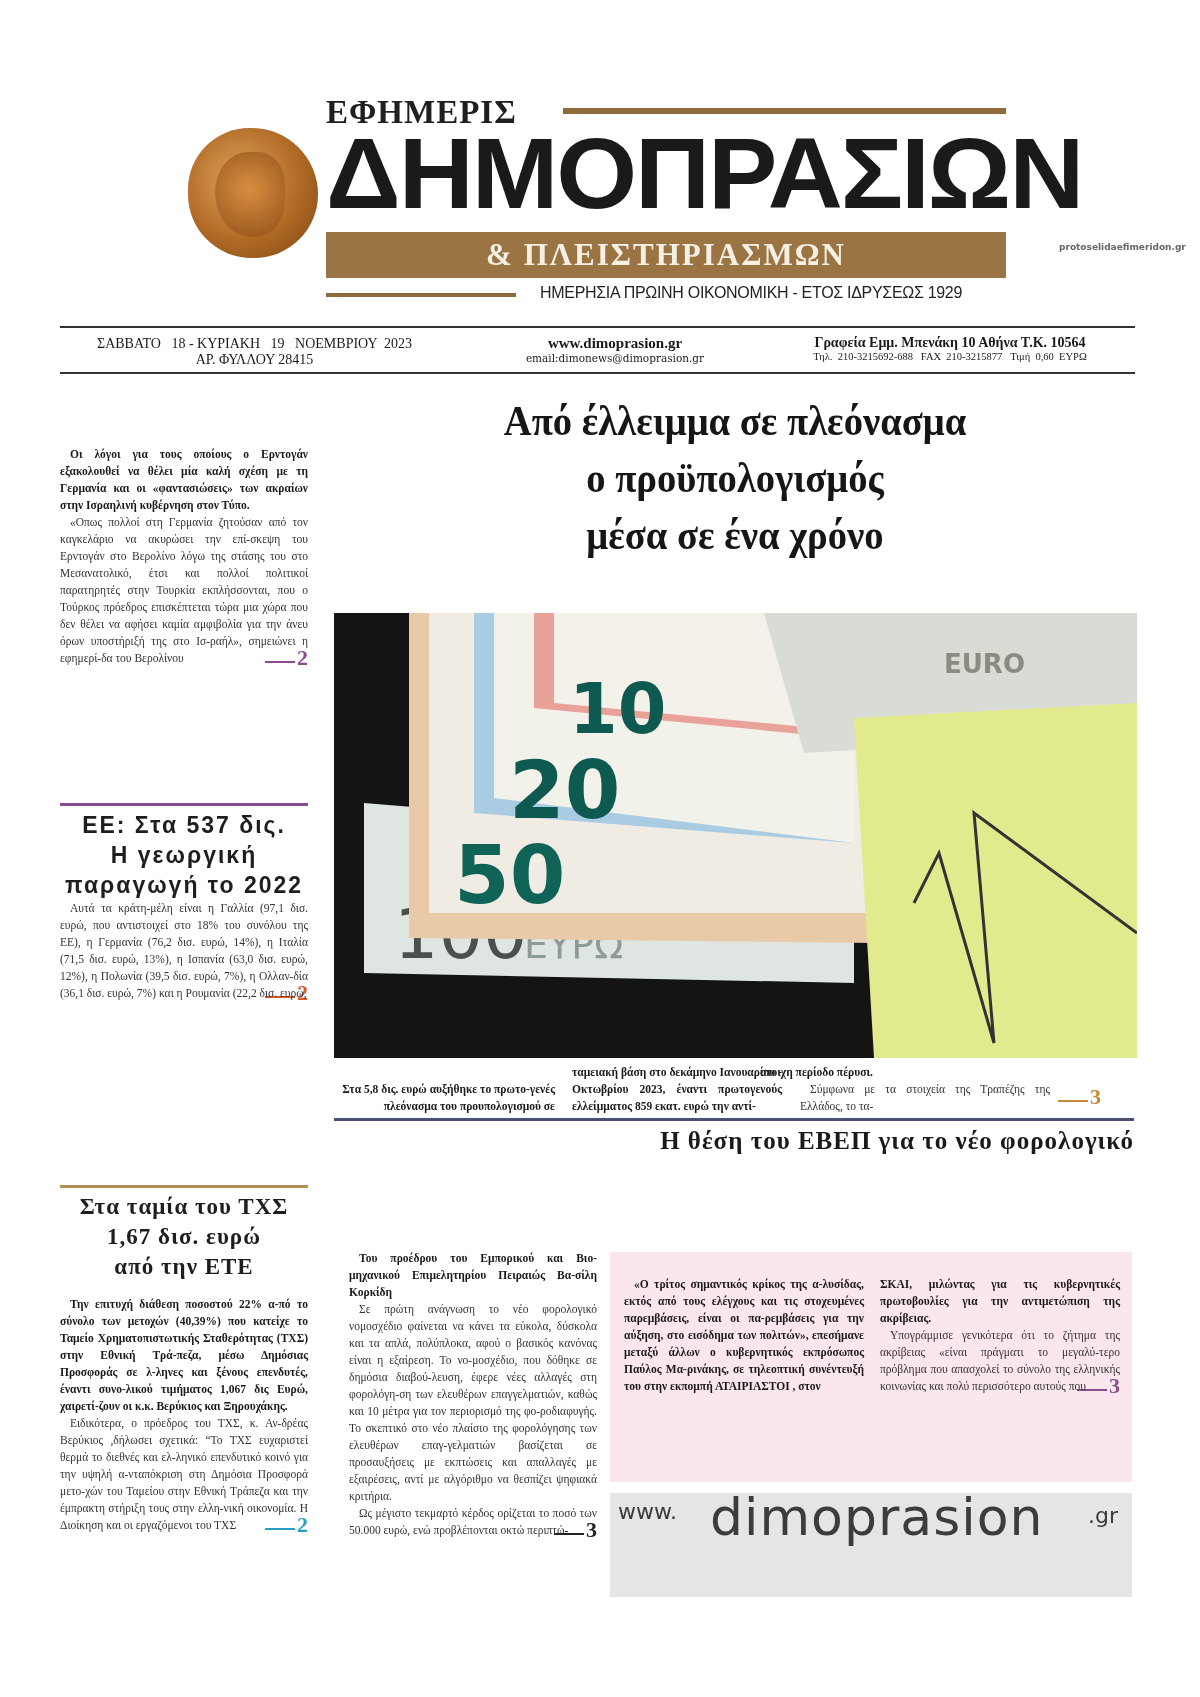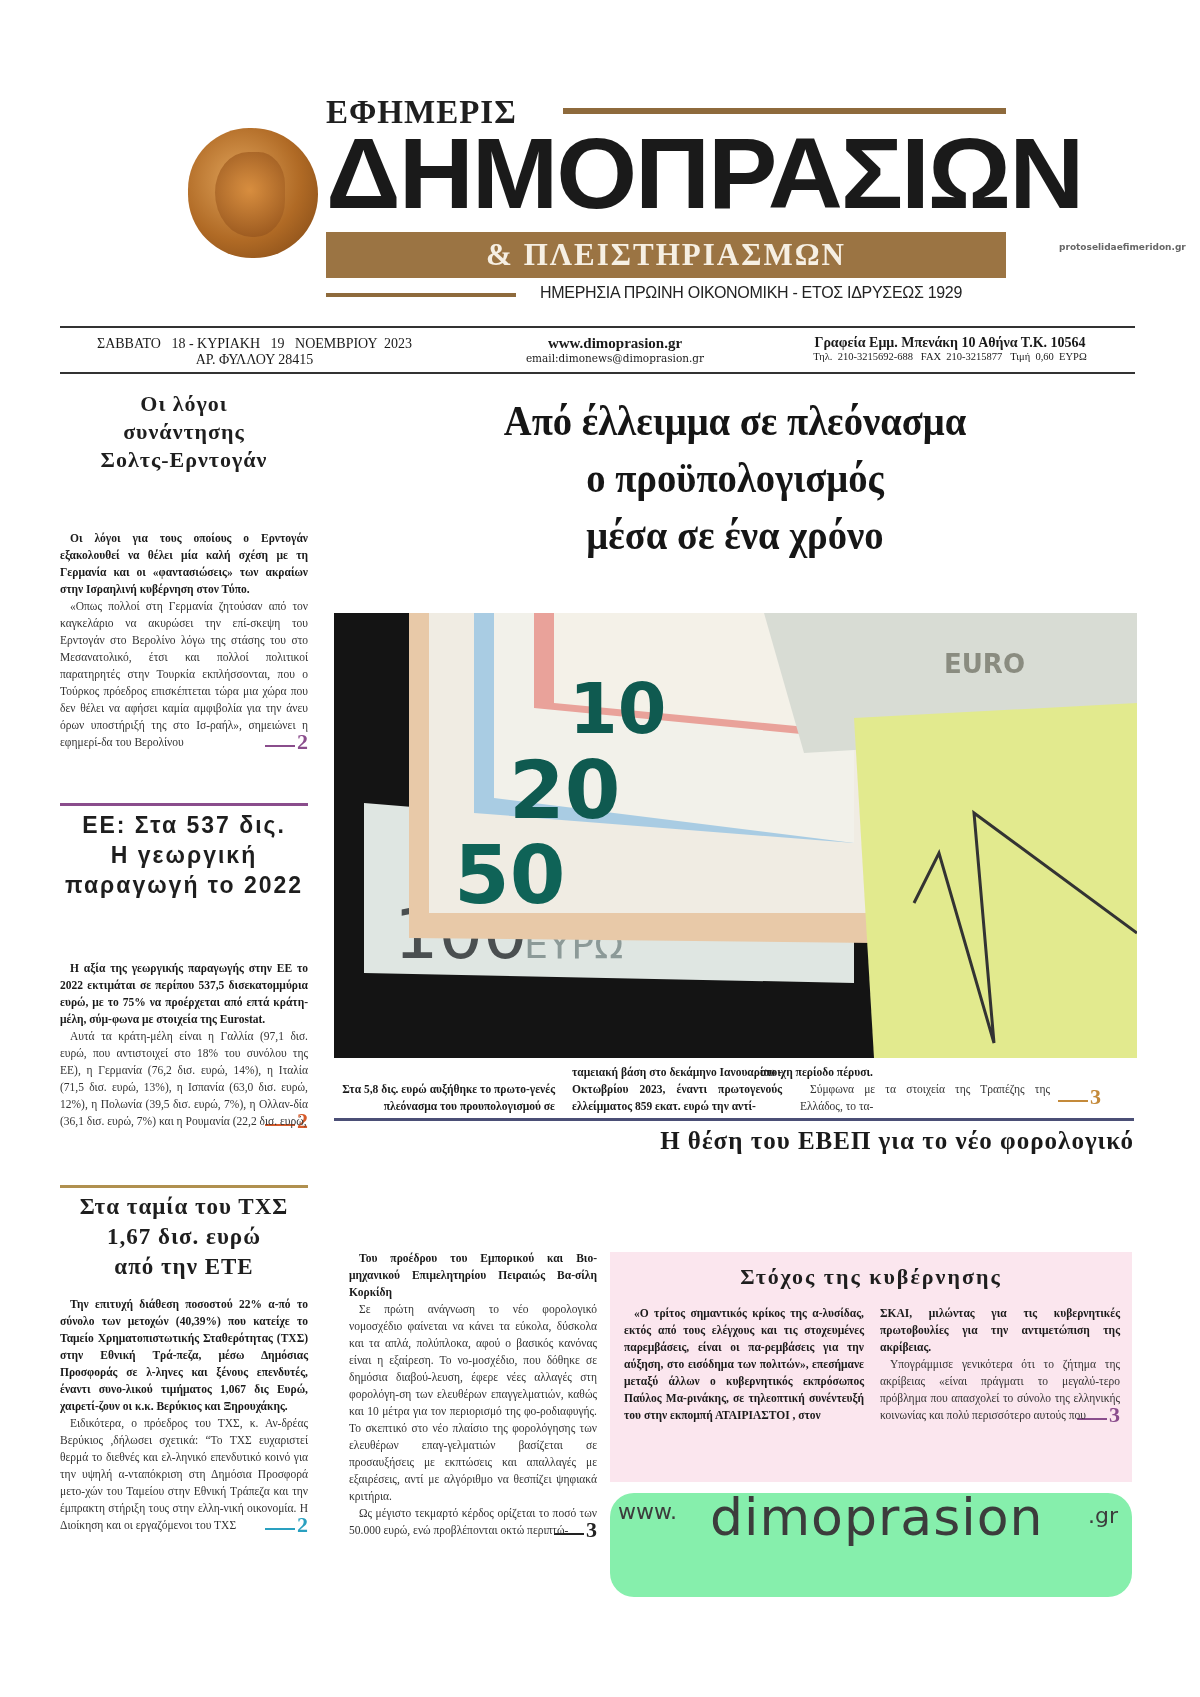--- a/index.html
+++ b/index.html
@@ -42,21 +42,21 @@
 
   .lead-headline { left: 360px; top: 393px; width: 750px; text-align: center; font-family: "Liberation Serif", serif; font-weight: bold; font-size: 42px; line-height: 57px; color: #161616; transform: scaleX(0.92); }
 
   .photo { left: 334px; top: 613px; width: 803px; height: 445px; background: #151515; overflow: hidden; }
 
   .caption { top: 1064px; font-size: 11.5px; line-height: 17px; font-weight: bold; }
   .mid-rule { left: 334px; top: 1118px; width: 800px; height: 3px; background: #4b4f76; }
   .evep-title { left: 334px; top: 1127px; width: 800px; text-align: right; font-weight: bold; font-size: 25px; letter-spacing: 1px; }
 
   .pink { left: 610px; top: 1252px; width: 522px; height: 230px; background: #fbe6ee; }
-  .teal { left: 610px; top: 1493px; width: 522px; height: 104px; background: #86efac; border-radius: 24px; }
+  .teal { left: 610px; top: 1493px; width: 522px; height: 104px; background: #e5e5e5; }
   .teal .www { position: absolute; left: 8px; top: 6px; font-family: "DejaVu Sans", sans-serif; font-size: 22px; color: #3c3c3c; }
   .teal .brand { position: absolute; left: 100px; top: -6px; font-family: "DejaVu Sans", sans-serif; font-size: 52px; color: #3c3c3c; letter-spacing: 1px; }
   .teal .gr { position: absolute; left: 478px; top: 10px; font-family: "DejaVu Sans", sans-serif; font-size: 22px; color: #3c3c3c; }
 </style>
 </head>
 <body>
 
 <div class="abs coin"></div>
 <div class="abs coin-face"></div>
 <div class="abs efimeris">ΕΦΗΜΕΡΙΣ</div>
@@ -78,41 +78,35 @@
   <div class="url">www.dimoprasion.gr</div>
   <div class="email">email:dimonews@dimoprasion.gr</div>
 </div>
 <div class="abs office">
   <div class="addr">Γραφεία Εμμ. Μπενάκη 10 Αθήνα Τ.Κ. 10564</div>
   <div class="tel" style="white-space:pre">Τηλ.  210-3215692-688   FAX  210-3215877   Τιμή  0,60  ΕΥΡΩ</div>
 </div>
 <div class="abs rule-dark" style="top:372px"></div>
 
 <div class="abs leftcol" style="top:390px">
-  <div class="hdl" style="font-size:22px;line-height:28px;letter-spacing:1px">
-    <div>Οι λόγοι</div>
-    <div>συνάντησης</div>
-    <div>Σολτς-Ερντογάν</div>
-  </div>
   <p class="body-b indent" style="margin-top:56px">Οι λόγοι για τους οποίους ο Ερντογάν εξακολουθεί να θέλει μία καλή σχέση με τη Γερμανία και οι «φαντασιώσεις» των ακραίων στην Ισραηλινή κυβέρνηση στον Τύπο.</p>
   <p class="body-n indent">«Οπως πολλοί στη Γερμανία ζητούσαν από τον καγκελάριο να ακυρώσει την επί-σκεψη του Ερντογάν στο Βερολίνο λόγω της στάσης του στο Μεσανατολικό, έτσι και πολλοί πολιτικοί παρατηρητές στην Τουρκία εκπλήσσονται, που ο Τούρκος πρόεδρος επισκέπτεται τώρα μια χώρα που δεν θέλει να αφήσει καμία αμφιβολία για την άνευ όρων υποστήριξή της στο Ισ-ραήλ», σημειώνει η εφημερί-δα του Βερολίνου</p>
   <div class="pgref" style="color:#8a4d8c;margin-top:-18px">
     <span class="tag"></span>
     <span class="num">2</span>
   </div>
 </div>
 <div class="abs" style="left:60px;top:803px;width:248px;height:3px;background:#8a4d8c"></div>
 
 <div class="abs leftcol" style="top:810px">
   <div class="hdl" style="font-size:23px;line-height:30px;letter-spacing:2px;font-family:'Liberation Sans',sans-serif">
     <div>ΕΕ: Στα 537 δις.</div>
     <div>Η γεωργική</div>
     <div>παραγωγή το 2022</div>
   </div>
-  <p class="body-b indent" style="margin-top:60px">Η αξία της γεωργικής παραγωγής στην ΕΕ το 2022 εκτιμάται σε περίπου 537,5 δισεκατομμύρια ευρώ, με το 75% να προέρχεται από επτά κράτη-μέλη, σύμ-φωνα με στοιχεία της Eurostat.</p>
   <p class="body-n indent">Αυτά τα κράτη-μέλη είναι η Γαλλία (97,1 δισ. ευρώ, που αντιστοιχεί στο 18% του συνόλου της ΕΕ), η Γερμανία (76,2 δισ. ευρώ, 14%), η Ιταλία (71,5 δισ. ευρώ, 13%), η Ισπανία (63,0 δισ. ευρώ, 12%), η Πολωνία (39,5 δισ. ευρώ, 7%), η Ολλαν-δία (36,1 δισ. ευρώ, 7%) και η Ρουμανία (22,2 δισ. ευρώ,</p>
   <div class="pgref" style="color:#d65a2a;margin-top:-18px">
     <span class="tag"></span>
     <span class="num">2</span>
   </div>
 </div>
 <div class="abs" style="left:60px;top:1185px;width:248px;height:3px;background:#b0904f"></div>
 
 <div class="abs leftcol" style="top:1192px">
   <div class="hdl" style="font-size:23px;line-height:30px;letter-spacing:1px">
@@ -173,21 +167,20 @@
   <p class="body-n indent">Σε πρώτη ανάγνωση το νέο φορολογικό νομοσχέδιο φαίνεται να κάνει τα εύκολα, δύσκολα και τα απλά, πολύπλοκα, αφού ο βασικός κανόνας είναι η εξαίρεση. Το νο-μοσχέδιο, που δόθηκε σε δημόσια διαβού-λευση, έφερε νέες αλλαγές στη φορολόγη-ση των ελευθέρων επαγγελματιών, καθώς και 10 μέτρα για τον περιορισμό της φο-ροδιαφυγής. Το σκεπτικό στο νέο πλαίσιο της φορολόγησης των ελευθέρων επαγ-γελματιών βασίζεται σε προσαυξήσεις με εκπτώσεις και απαλλαγές με εξαιρέσεις, αντί με αλγόριθμο να θεσπίζει ψηφιακά κριτήρια.</p>
   <p class="body-n indent">Ως μέγιστο τεκμαρτό κέρδος ορίζεται το ποσό των 50.000 ευρώ, ενώ προβλέπονται οκτώ περιπτώ-</p>
   <div class="pgref" style="color:#222;margin-top:-18px">
     <span class="tag"></span>
     <span class="num">3</span>
   </div>
 </div>
 
 <div class="abs pink">
   <div class="hdl" style="margin-top:10px;font-size:22px;line-height:29px;letter-spacing:2px">
-    <div>Στόχος της κυβέρνησης</div>
   </div>
   <div style="display:flex;gap:16px;padding:14px 8px 0 14px">
     <p class="body-b indent" style="width:240px">«Ο τρίτος σημαντικός κρίκος της α-λυσίδας, εκτός από τους ελέγχους και τις στοχευμένες παρεμβάσεις, είναι οι πα-ρεμβάσεις για την αύξηση, στο εισόδημα των πολιτών», επεσήμανε μεταξύ άλλων ο κυβερνητικός εκπρόσωπος Παύλος Μα-ρινάκης, σε τηλεοπτική συνέντευξή του στην εκπομπή ΑΤΑΙΡΙΑΣΤΟΙ , στον</p>
     <div style="width:240px">
       <p class="body-b">ΣΚΑΙ, μιλώντας για τις κυβερνητικές πρωτοβουλίες για την αντιμετώπιση της ακρίβειας.</p>
       <p class="body-n indent">Υπογράμμισε γενικότερα ότι το ζήτημα της ακρίβειας «είναι πράγματι το μεγαλύ-τερο πρόβλημα που απασχολεί το σύνολο της ελληνικής κοινωνίας και πολύ περισσότερο αυτούς που</p>
       <div class="pgref" style="color:#8a4d8c;margin-top:-18px">
         <span class="tag"></span>
         <span class="num">3</span>
       </div>

